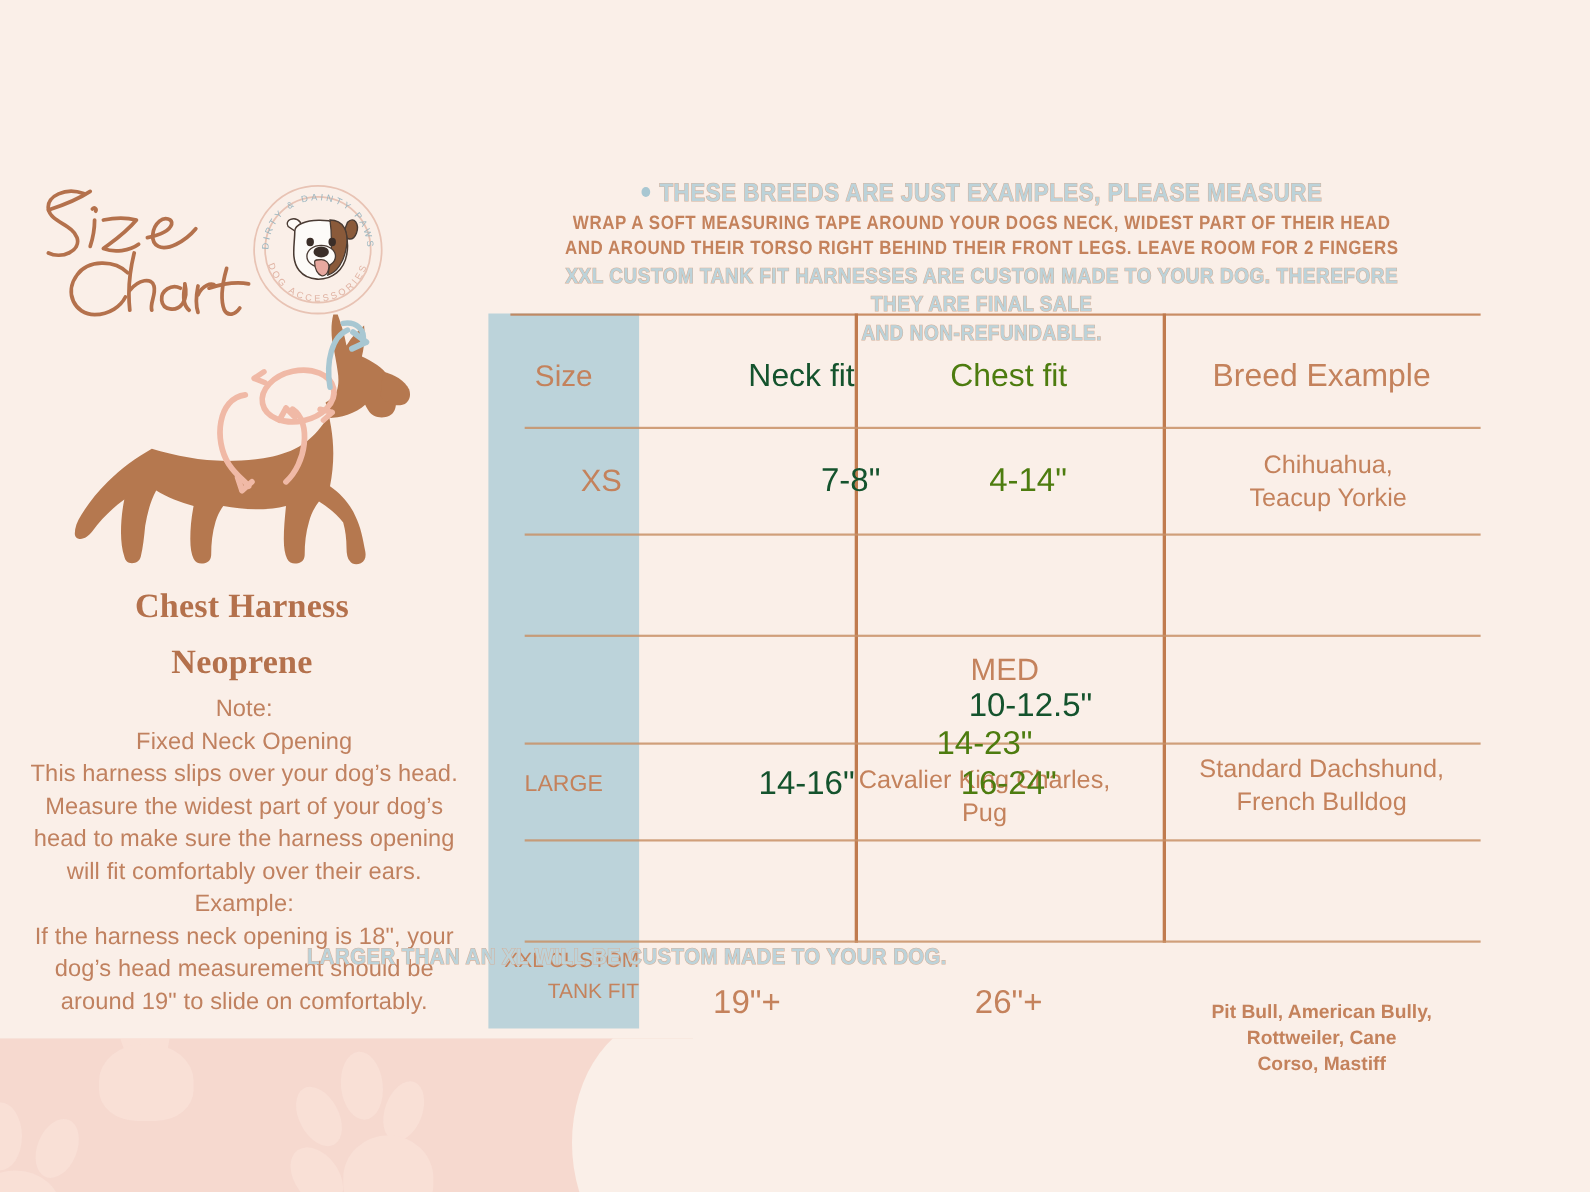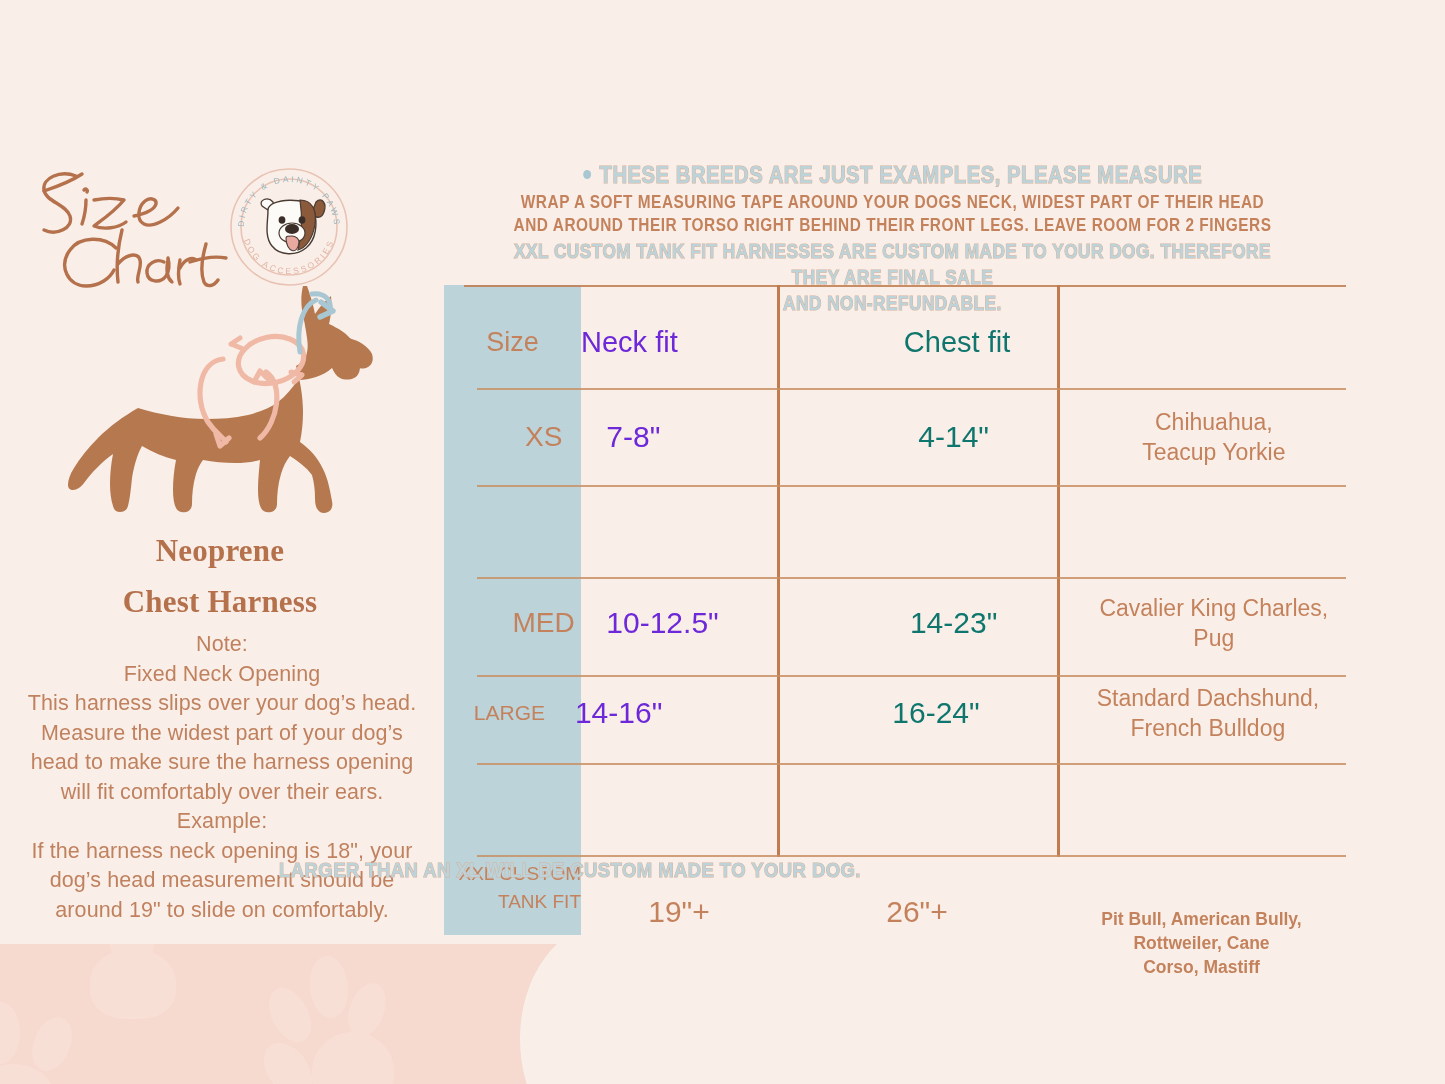--- a/index.html
+++ b/index.html
@@ -77,22 +77,22 @@
     position:absolute;left:0;top:0;width:137px;height:650px;background:#bcd3da;
   }
   .vline{position:absolute;width:3px;background:#c07b4e;top:0;height:572px;}
   .vline.v1{left:333px;}
   .vline.v2{left:613px;}
   .hline{position:absolute;left:33px;right:0;height:1.6px;background:#c89166;opacity:.85;}
   .hline.top{left:20px;height:2px;background:#c07b4e;}
 
   .trow{position:absolute;left:0;width:902px;display:flex;align-items:center;}
   .c-size{width:137px;text-align:center;color:#c4825c;}
-  .c-neck{width:196px;text-align:left;color:#6d28d9;}
-  .c-chest{width:280px;text-align:center;color:#0f766e;margin-left:40px;}
+  .c-neck{width:196px;text-align:right;color:#14532d;}
+  .c-chest{width:280px;text-align:center;color:#4d7c0f;}
   .c-breed{width:289px;text-align:center;color:#c4825c;}
 
   .hdr .c-size{font-size:27px;}
   .hdr .c-neck,.hdr .c-chest,.hdr .c-breed{font-size:29px;}
 
   .sz-lg{font-size:28px;margin-left:37px;}
   .sz-sm{font-size:21px;}
   .val{font-size:30px;}
   .breed{font-size:23px;line-height:30px;}
 
@@ -255,22 +255,22 @@
 
         <g fill="none" stroke="#a8c7d2" stroke-width="5" stroke-linecap="round">
           <path d="M252 80 C248 56,254 34,268 28"></path>
           <path d="M264 22 C276 20,284 28,282 38"></path>
           <path d="M273 30 L285 39 M285 39 L272 45" stroke-width="5.4"></path>
         </g>
       </svg>
     </div>
 
     <div class="prod-title">
+      <div>Chest Harness</div>
       <div>Neoprene</div>
-      <div>Chest Harness</div>
     </div>
 
     <div class="note-block" style="white-space:pre-line;">Note:
 Fixed Neck Opening
 This harness slips over your dog’s head.
 Measure the widest part of your dog’s
 head to make sure the harness opening
 will fit comfortably over their ears.
 Example:
 If the harness neck opening is 18", your
@@ -299,32 +299,33 @@
     <div class="hline" style="top:200px;"></div>
     <div class="hline" style="top:292px;"></div>
     <div class="hline" style="top:390px;"></div>
     <div class="hline" style="top:478px;"></div>
     <div class="hline" style="top:570px;"></div>
 
     <div class="trow hdr" style="top:32px;height:50px;">
       <div class="c-size">Size</div>
       <div class="c-neck">Neck fit</div>
       <div class="c-chest">Chest fit</div>
+      <div class="c-breed">Breed Example</div>
     </div>
 
     <div class="trow" style="top:122px;height:60px;">
       <div class="c-size sz-lg">XS</div>
       <div class="c-neck val">7-8"</div>
       <div class="c-chest val">4-14"</div>
       <div class="c-breed breed" style="white-space:pre-line;">Chihuahua,
 Teacup Yorkie</div>
     </div>
 
 
-    <div class="trow" style="top:308px;height:60px;">
+    <div class="trow" style="top:308px;height:60px;flex-direction:column;">
       <div class="c-size sz-lg">MED</div>
       <div class="c-neck val">10-12.5"</div>
       <div class="c-chest val">14-23"</div>
       <div class="c-breed breed" style="white-space:pre-line;">Cavalier King Charles,
 Pug</div>
     </div>
 
     <div class="trow" style="top:398px;height:60px;">
       <div class="c-size sz-sm">LARGE</div>
       <div class="c-neck val">14-16"</div>

